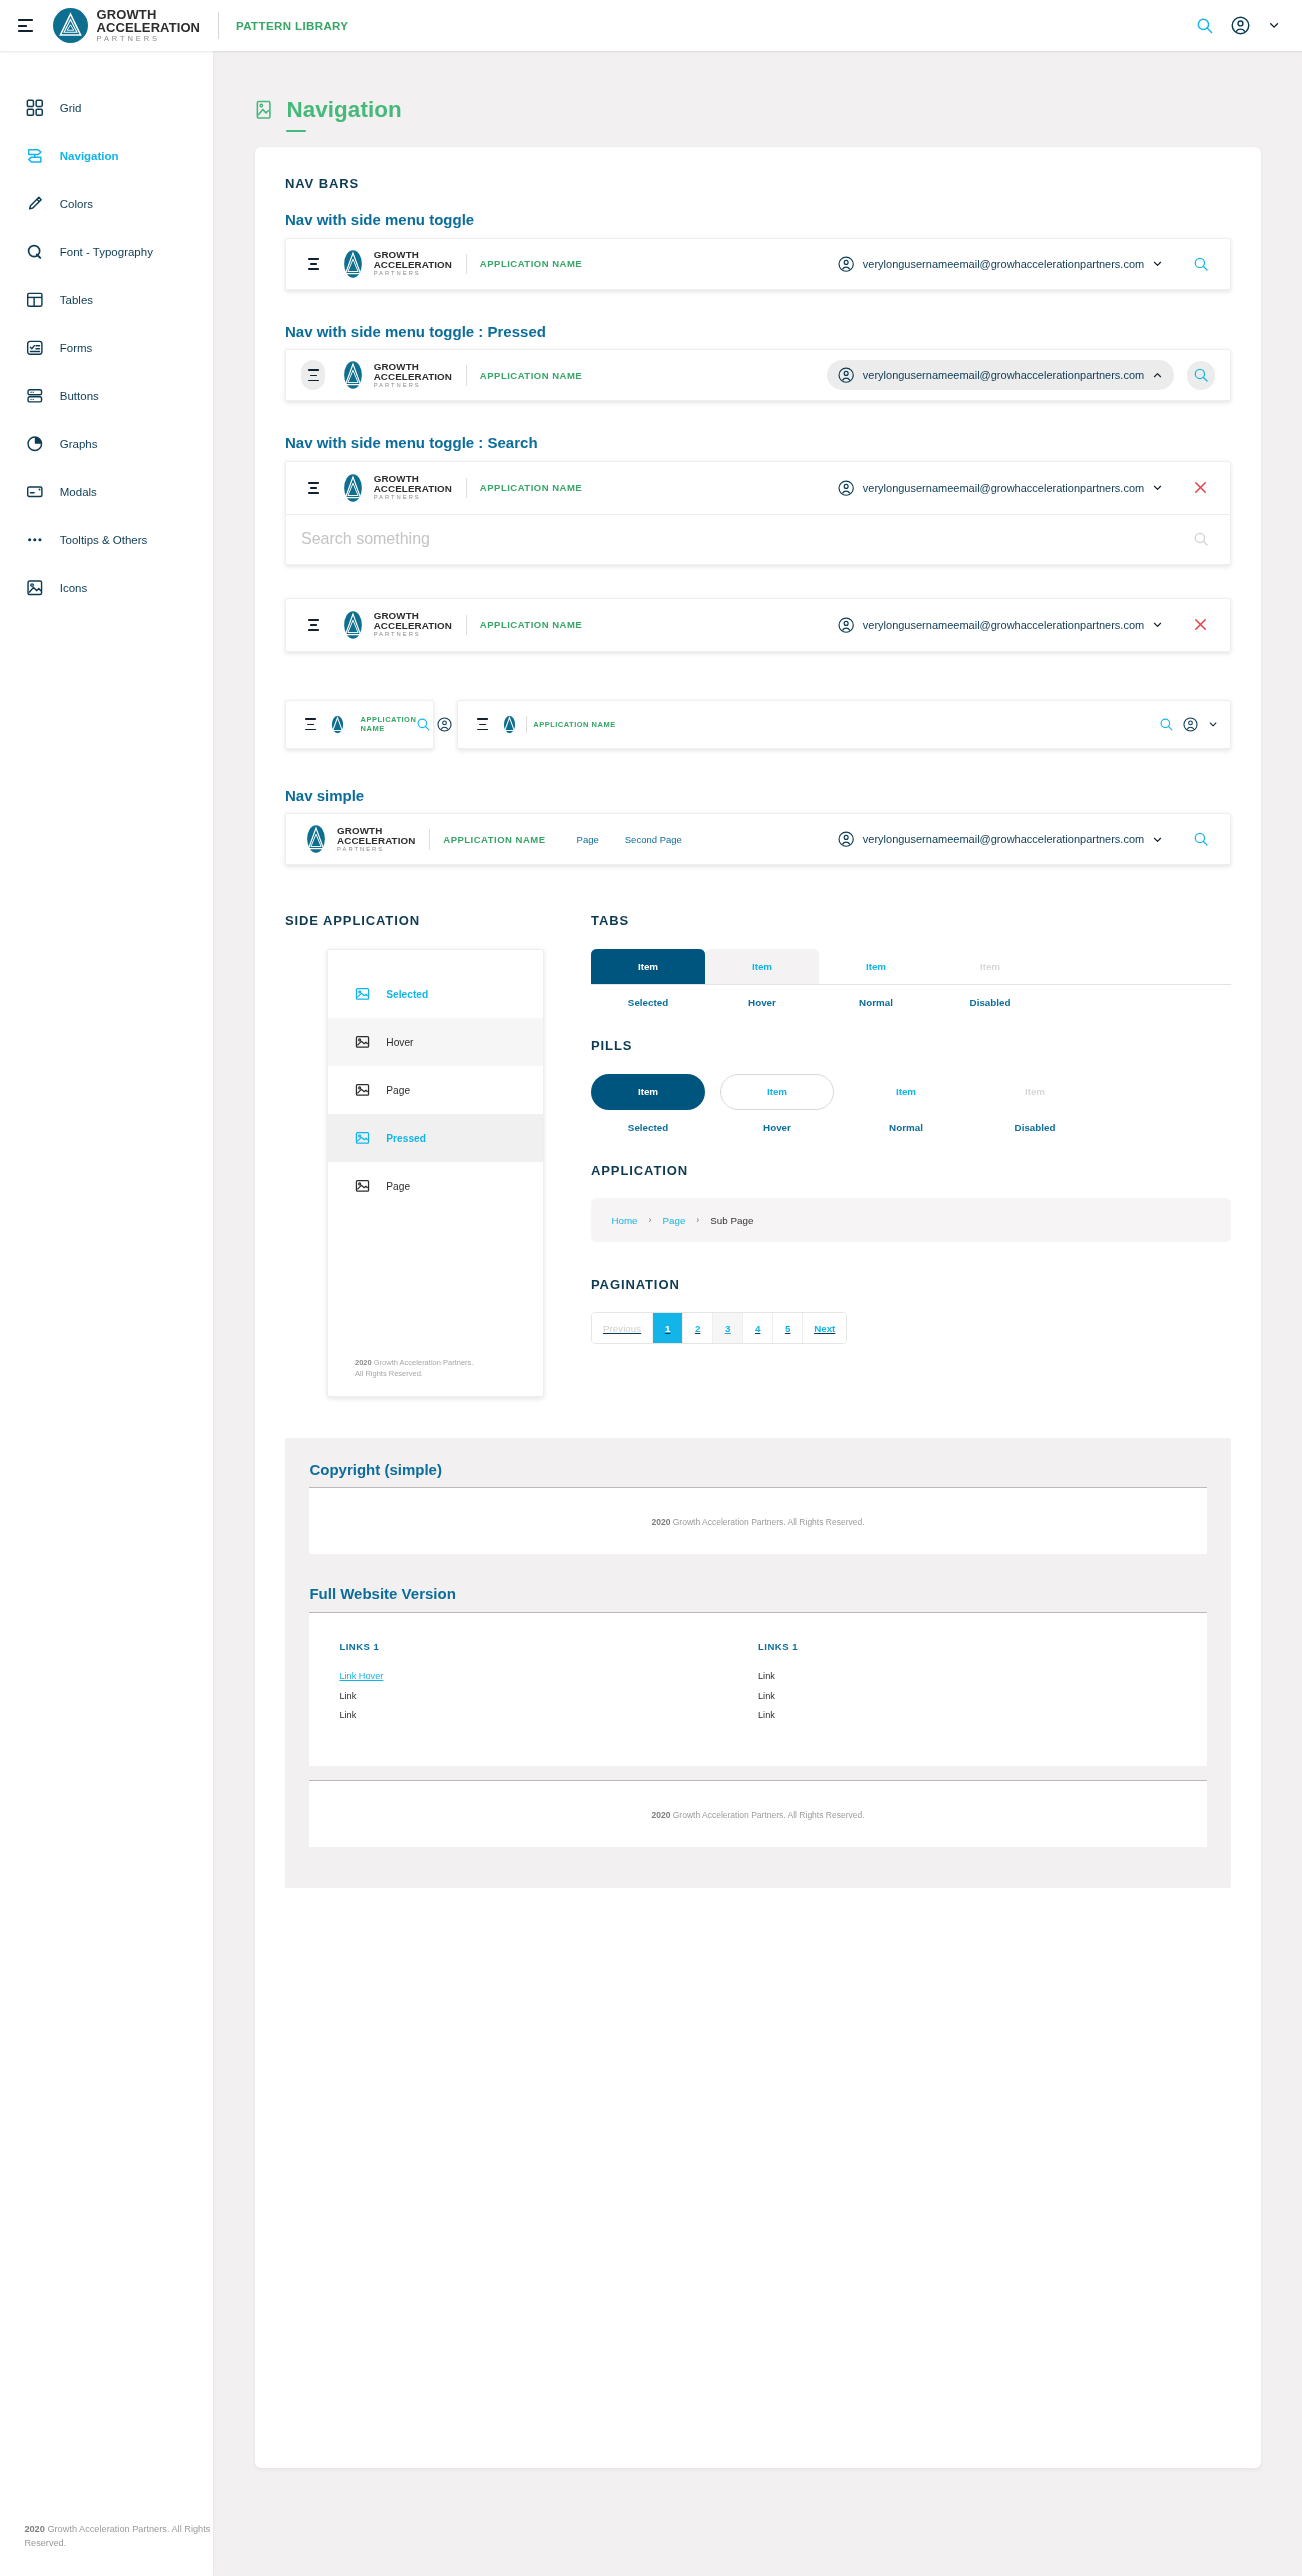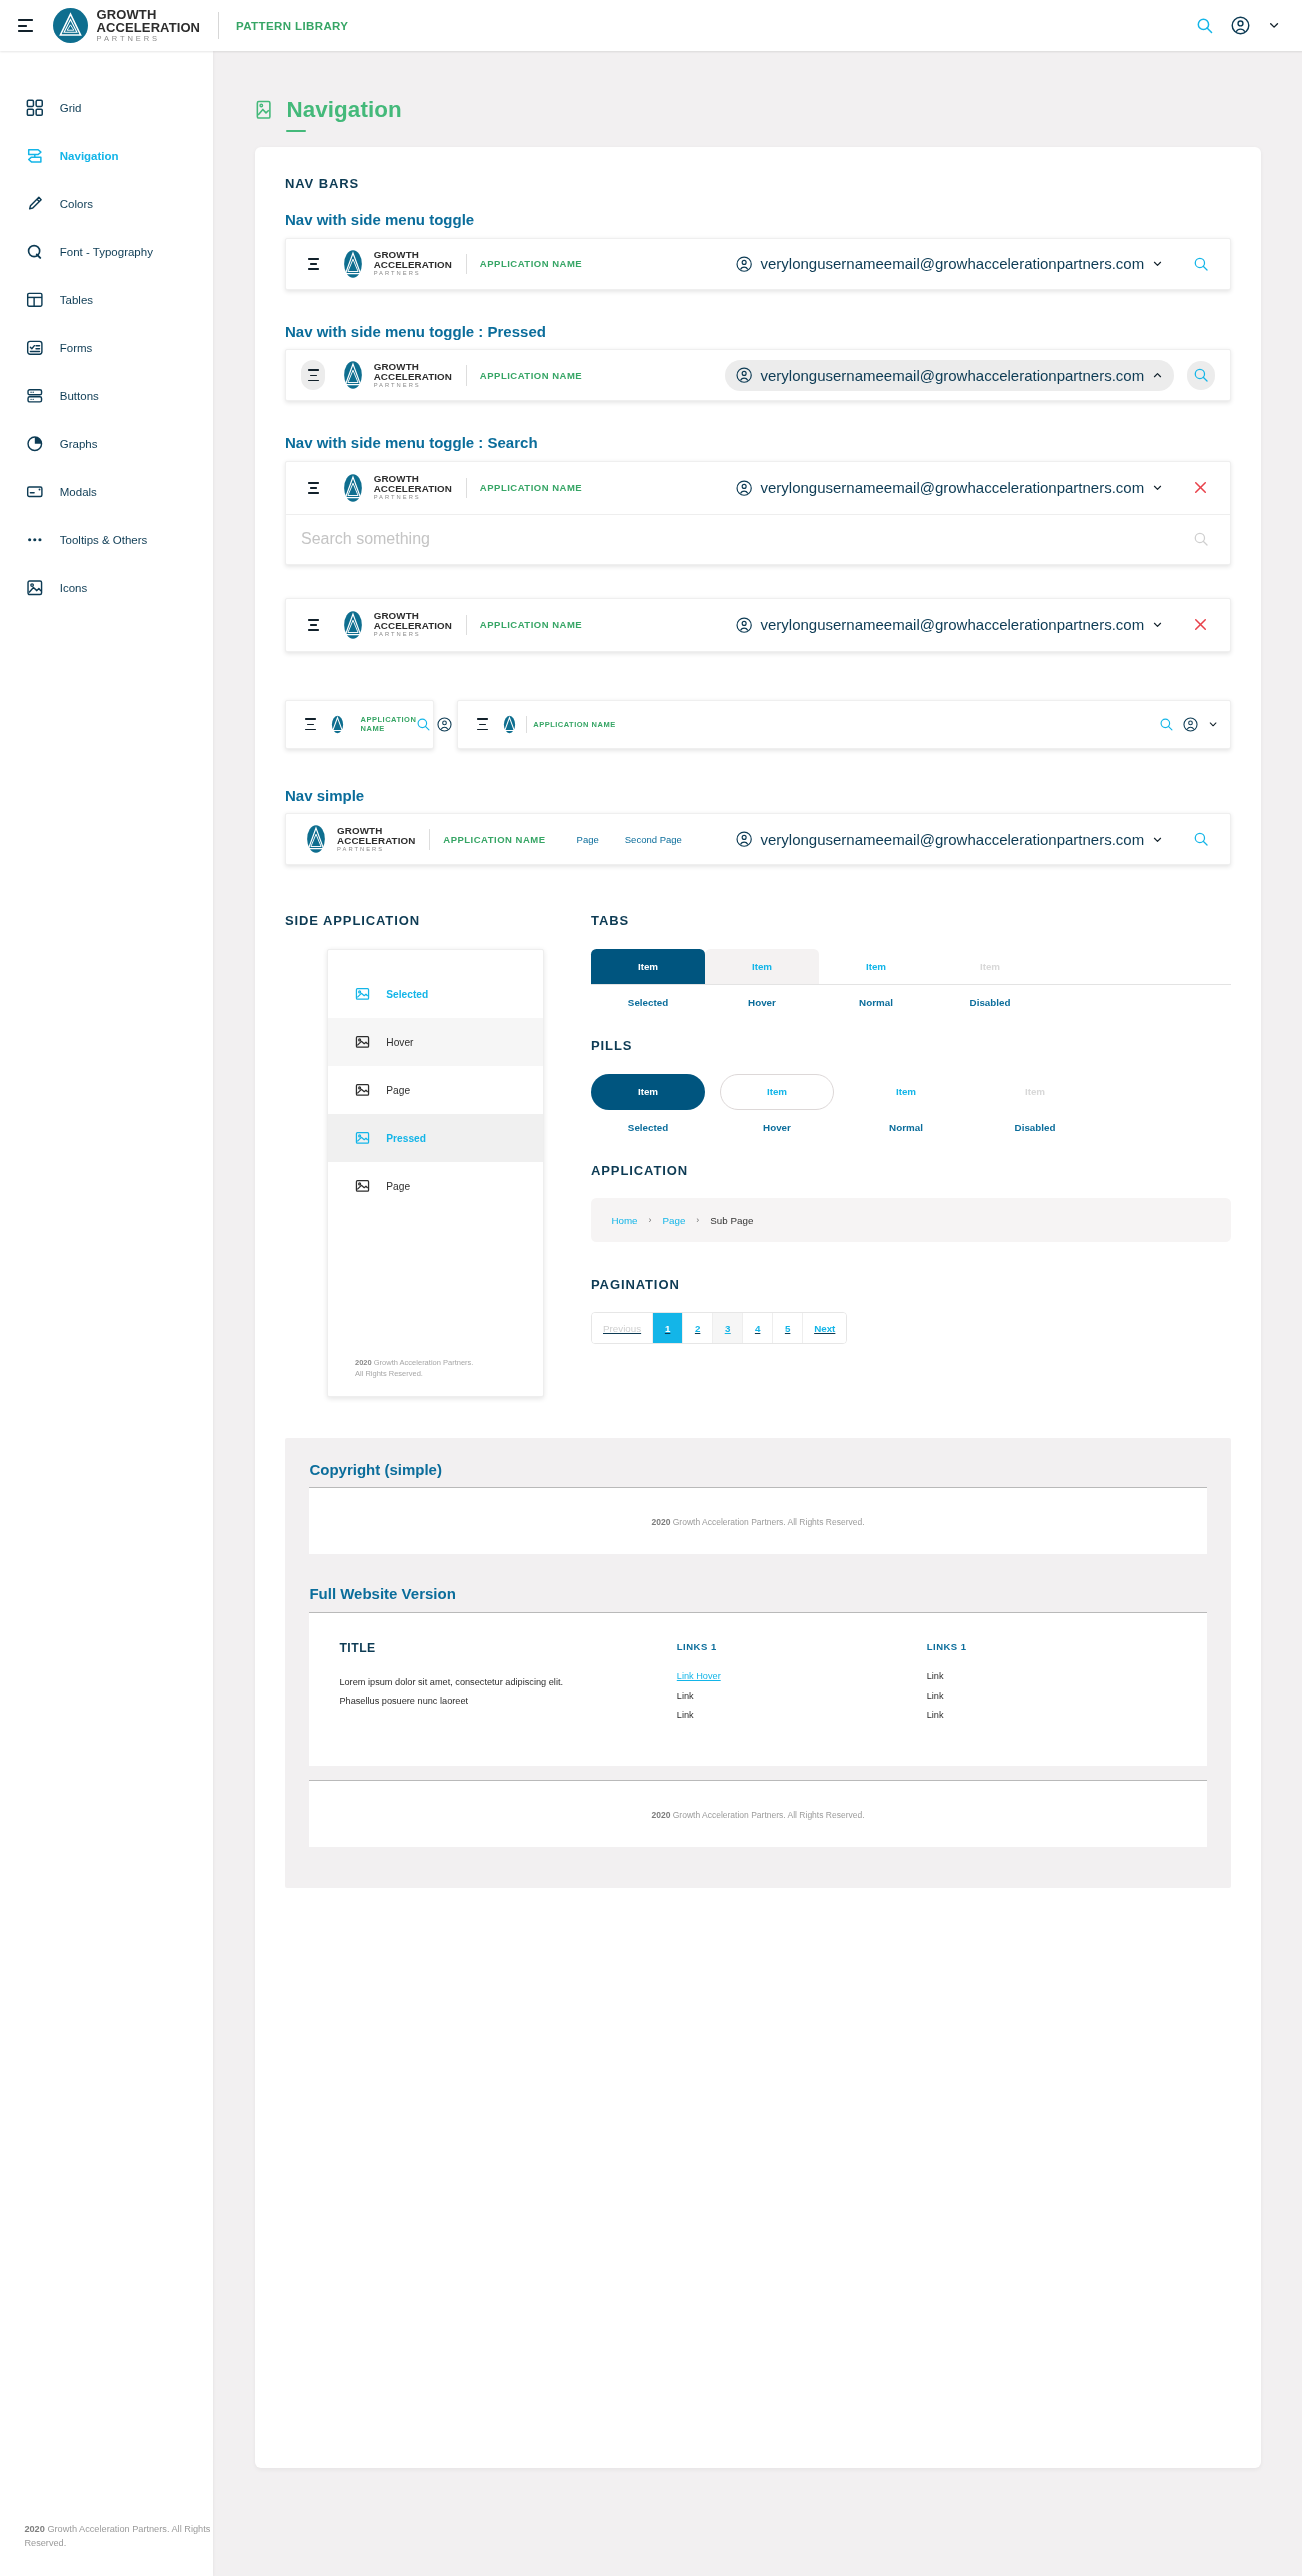--- a/index.html
+++ b/index.html
@@ -111,21 +111,21 @@
   .nb-bt { line-height:1; }
   .nb-bt .l1,.nb-bt .l2 { display:block; font-size:9.8px; font-weight:bold; color:#2d2d2d; letter-spacing:0.1px;}
   .nb-bt .l3 { display:block; font-size:5.8px; color:#8a8a8a; letter-spacing:2px; margin-top:1.4px;}
   .nb-vdiv { width:0.7px; height:20.4px; background:#ddd; margin: 0 13.6px; }
   .nb-app { color:#36a565; font-weight:bold; font-size:9.5px; letter-spacing:0.5px; }
   .nb-links { display:flex; align-items:center; gap:26px; margin-left:31px; }
   .nb-links a { color:#0b6d9b; font-size:9.5px; text-decoration:none; cursor:pointer;}
   .nb-right { margin-left:auto; display:flex; align-items:center; gap:12.2px; }
   .nb-user { display:flex; align-items:center; gap:8.1px; padding: 6.8px 11px; border-radius:17.6px; }
   .nb-user.pressed { background:#ececec; }
-  .nb-email { color:#0d3b54; font-size:15px; }
+  .nb-email { color:#0d3b54; font-size:11px; }
   .nb-search-btn { width:28.5px; height:28.5px; border-radius:50%; display:flex; align-items:center; justify-content:center; cursor:pointer;}
   .nb-search-btn.pressed { background:#ececec; }
   .srch-input { flex:1; font-size:16px; color:#0d3b54; border:none; outline:none; background:transparent; font-family:inherit;}
   .srch-input::placeholder { color:#c4c4c4; }
   .clear-circle { width:16.3px; height:16.3px; border-radius:50%; background:#cfcfcf; color:#fff; display:flex; align-items:center; justify-content:center; font-size:9.5px; cursor:pointer; margin-right:11px;}
 
   .navbar.compact { height:49px; padding:0 12.2px; }
   .navbar.compact .nb-app { font-size:7.5px; line-height:1.25; }
 
   .two-col-navs { display:flex; gap:23px; }
@@ -869,24 +869,20 @@
         <div class="foot-card">
           <span class="foot-copy">
             <b>2020</b><span> Growth Acceleration Partners. All Rights Reserved.</span>
           </span>
         </div>
 
         <div style="height:31px"></div>
 
         <h3 class="sub">Full Website Version</h3>
         <div class="foot-full">
-          <div class="ff-col title-col">
-            <div class="ff-title">TITLE</div>
-            <div class="ff-body">Lorem ipsum dolor sit amet, consectetur adipiscing elit. Phasellus posuere nunc laoreet</div>
-          </div>
           <div class="ff-col">
             <div class="ff-h">LINKS 1</div>
             <a class="ff-link hover">Link Hover</a>
             <a class="ff-link">Link</a>
             <a class="ff-link">Link</a>
           </div>
           <div class="ff-col">
             <div class="ff-h">LINKS 1</div>
             <a class="ff-link">Link</a>
             <a class="ff-link">Link</a>

